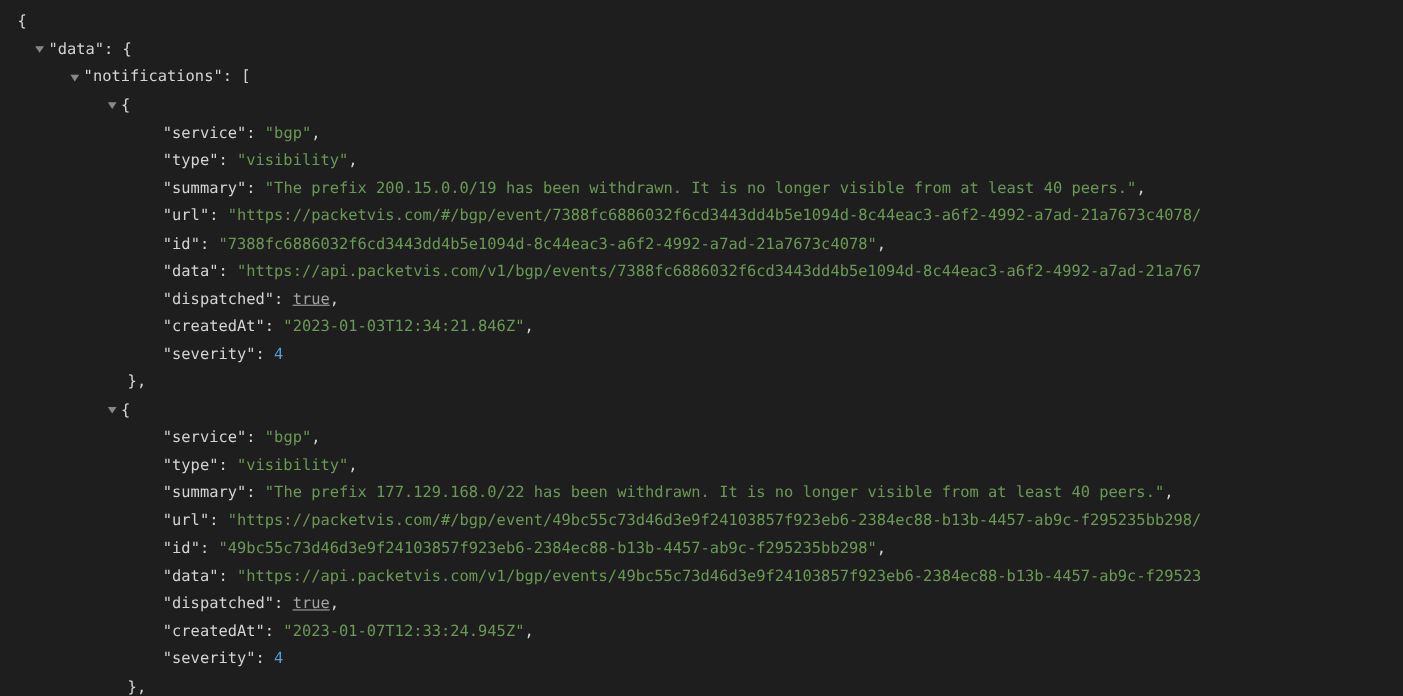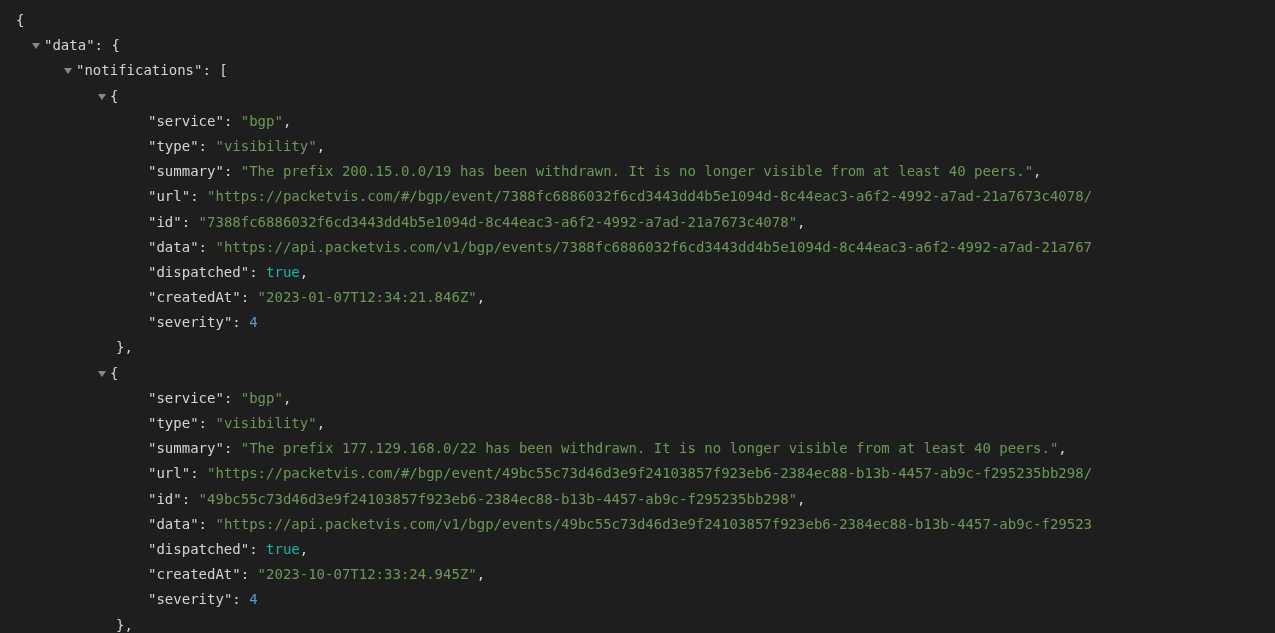--- a/index.html
+++ b/index.html
@@ -38,21 +38,22 @@
     .colon {
       color: #d4d4d4;
     }
     .string {
       color: #6a9955;
     }
     .number {
       color: #569cd6;
     }
     .boolean {
-      color: #14b8a6;
+      color: #a3a3a3;
+      text-decoration: underline;
     }
     .brace {
       color: #d4d4d4;
     }
     .bracket {
       color: #d4d4d4;
     }
     .comma {
       color: #d4d4d4;
     }
@@ -82,21 +83,21 @@
   <div class="line i5"><span class="key">"</span><span class="key">summary</span><span class="key">"</span><span class="colon">: </span><span class="string">"</span><span class="string">The prefix 200.15.0.0/19 has been withdrawn. It is no longer visible from at least 40 peers.</span><span class="string">"</span><span class="comma">,</span></div>
 
   <div class="line i5"><span class="key">"</span><span class="key">url</span><span class="key">"</span><span class="colon">: </span><span class="string">"</span><span class="string">https://packetvis.com/#/bgp/event/7388fc6886032f6cd3443dd4b5e1094d-8c44eac3-a6f2-4992-a7ad-21a7673c4078/</span></div>
 
   <div class="line i5"><span class="key">"</span><span class="key">id</span><span class="key">"</span><span class="colon">: </span><span class="string">"</span><span class="string">7388fc6886032f6cd3443dd4b5e1094d-8c44eac3-a6f2-4992-a7ad-21a7673c4078</span><span class="string">"</span><span class="comma">,</span></div>
 
   <div class="line i5"><span class="key">"</span><span class="key">data</span><span class="key">"</span><span class="colon">: </span><span class="string">"</span><span class="string">https://api.packetvis.com/v1/bgp/events/7388fc6886032f6cd3443dd4b5e1094d-8c44eac3-a6f2-4992-a7ad-21a767</span></div>
 
   <div class="line i5"><span class="key">"</span><span class="key">dispatched</span><span class="key">"</span><span class="colon">: </span><span class="boolean">true</span><span class="comma">,</span></div>
 
-  <div class="line i5"><span class="key">"</span><span class="key">createdAt</span><span class="key">"</span><span class="colon">: </span><span class="string">"</span><span class="string">2023-01-07T12:34:21.846Z</span><span class="string">"</span><span class="comma">,</span></div>
+  <div class="line i5"><span class="key">"</span><span class="key">createdAt</span><span class="key">"</span><span class="colon">: </span><span class="string">"</span><span class="string">2023-01-03T12:34:21.846Z</span><span class="string">"</span><span class="comma">,</span></div>
 
   <div class="line i5"><span class="key">"</span><span class="key">severity</span><span class="key">"</span><span class="colon">: </span><span class="number">4</span></div>
 
   <div class="line i3b"><span class="brace">}</span><span class="comma">,</span></div>
 
   <div class="line i3"><span class="arrow"></span><span class="brace">{</span></div>
 
   <div class="line i5"><span class="key">"</span><span class="key">service</span><span class="key">"</span><span class="colon">: </span><span class="string">"</span><span class="string">bgp</span><span class="string">"</span><span class="comma">,</span></div>
 
   <div class="line i5"><span class="key">"</span><span class="key">type</span><span class="key">"</span><span class="colon">: </span><span class="string">"</span><span class="string">visibility</span><span class="string">"</span><span class="comma">,</span></div>
@@ -104,18 +105,18 @@
   <div class="line i5"><span class="key">"</span><span class="key">summary</span><span class="key">"</span><span class="colon">: </span><span class="string">"</span><span class="string">The prefix 177.129.168.0/22 has been withdrawn. It is no longer visible from at least 40 peers.</span><span class="string">"</span><span class="comma">,</span></div>
 
   <div class="line i5"><span class="key">"</span><span class="key">url</span><span class="key">"</span><span class="colon">: </span><span class="string">"</span><span class="string">https://packetvis.com/#/bgp/event/49bc55c73d46d3e9f24103857f923eb6-2384ec88-b13b-4457-ab9c-f295235bb298/</span></div>
 
   <div class="line i5"><span class="key">"</span><span class="key">id</span><span class="key">"</span><span class="colon">: </span><span class="string">"</span><span class="string">49bc55c73d46d3e9f24103857f923eb6-2384ec88-b13b-4457-ab9c-f295235bb298</span><span class="string">"</span><span class="comma">,</span></div>
 
   <div class="line i5"><span class="key">"</span><span class="key">data</span><span class="key">"</span><span class="colon">: </span><span class="string">"</span><span class="string">https://api.packetvis.com/v1/bgp/events/49bc55c73d46d3e9f24103857f923eb6-2384ec88-b13b-4457-ab9c-f29523</span></div>
 
   <div class="line i5"><span class="key">"</span><span class="key">dispatched</span><span class="key">"</span><span class="colon">: </span><span class="boolean">true</span><span class="comma">,</span></div>
 
-  <div class="line i5"><span class="key">"</span><span class="key">createdAt</span><span class="key">"</span><span class="colon">: </span><span class="string">"</span><span class="string">2023-10-07T12:33:24.945Z</span><span class="string">"</span><span class="comma">,</span></div>
+  <div class="line i5"><span class="key">"</span><span class="key">createdAt</span><span class="key">"</span><span class="colon">: </span><span class="string">"</span><span class="string">2023-01-07T12:33:24.945Z</span><span class="string">"</span><span class="comma">,</span></div>
 
   <div class="line i5"><span class="key">"</span><span class="key">severity</span><span class="key">"</span><span class="colon">: </span><span class="number">4</span></div>
 
   <div class="line i3b"><span class="brace">}</span><span class="comma">,</span></div>
 </div>
 
 </body></html>

